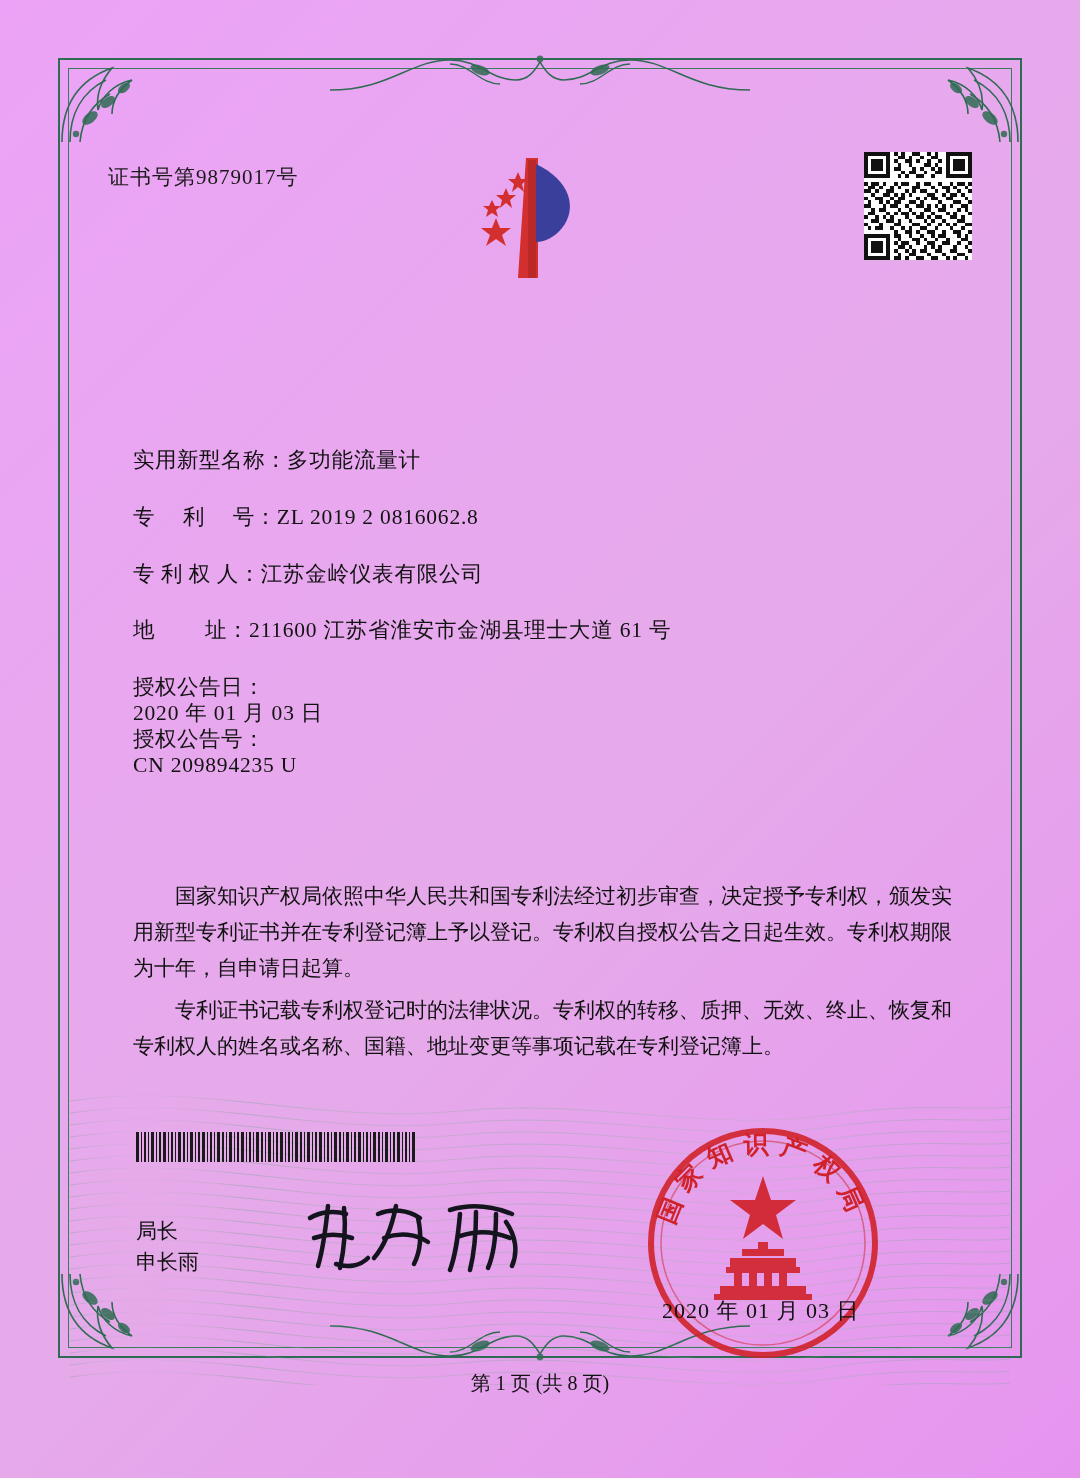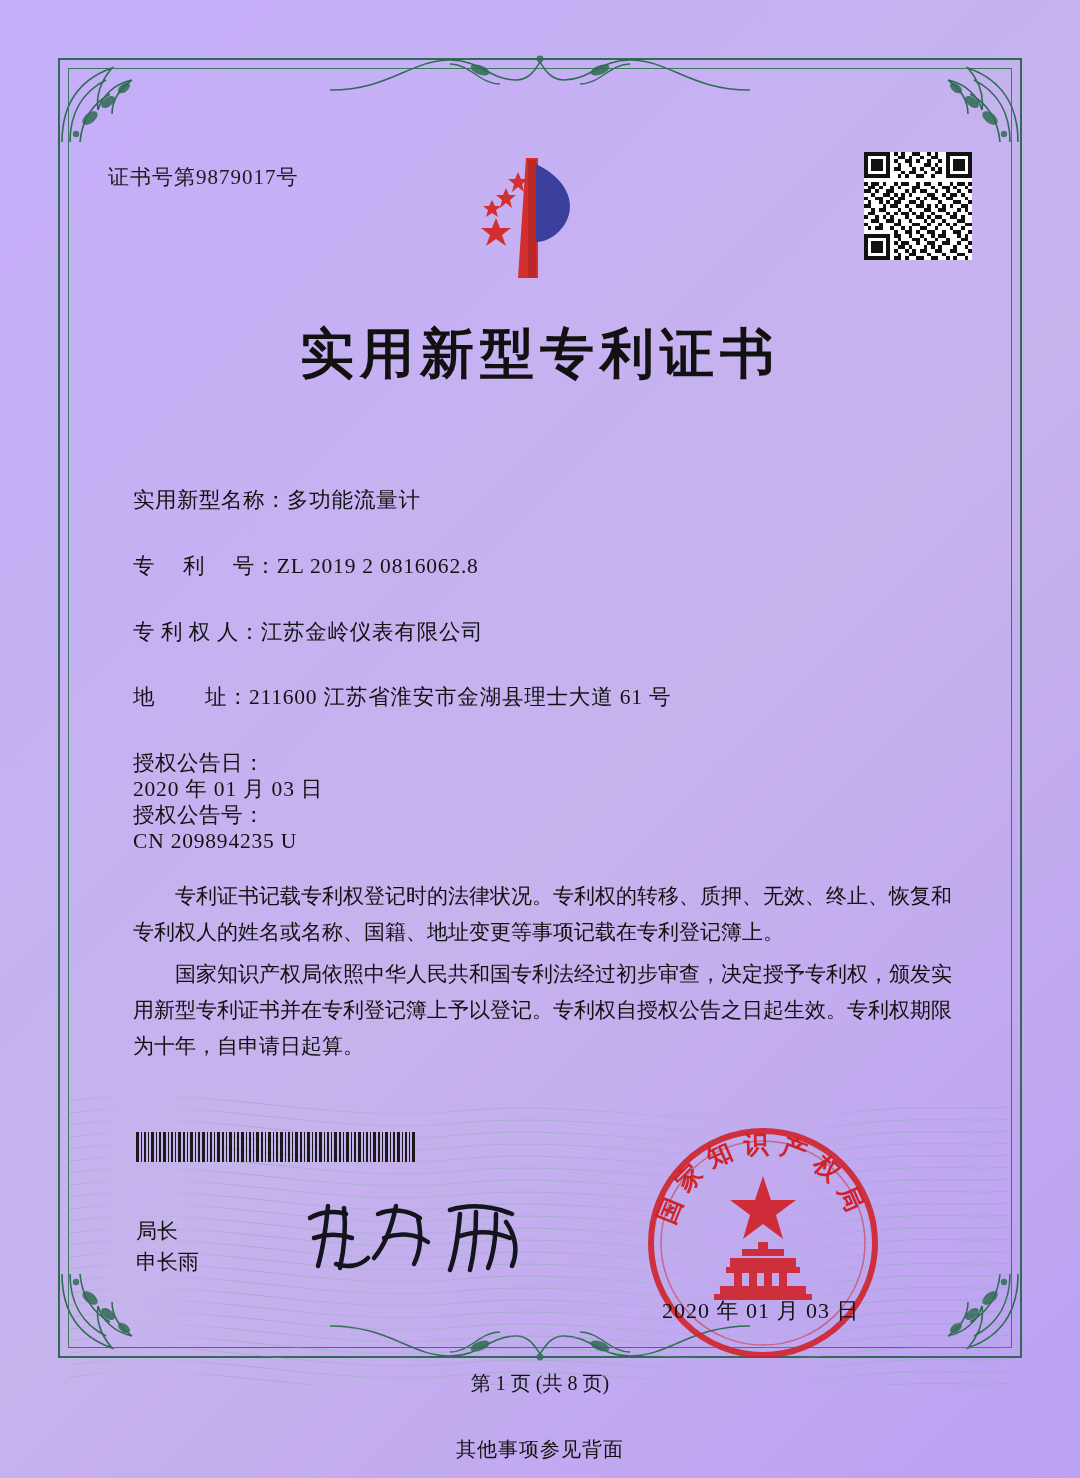--- a/index.html
+++ b/index.html
@@ -7,21 +7,21 @@
     padding: 0;
     background: #ffffff;
   }
   body {
     font-family: "Liberation Serif", "DejaVu Serif", serif;
   }
   .page {
     position: relative;
     width: 1080px;
     height: 1478px;
-    background: #8b5cf6;
+    background: #d946ef;
     overflow: hidden;
   }
   
   .paper-tint {
     position: absolute;
     inset: 0;
     background:
       linear-gradient(135deg, rgba(255,255,255,0.5), rgba(238,237,230,0.6) 55%, rgba(246,245,240,0.45));
     pointer-events: none;
   }
@@ -108,21 +108,20 @@
     top: 448px;
     right: 120px;
   }
   .field-row {
     display: flex;
     align-items: baseline;
     margin-bottom: 31px;
     font-size: 21.5px;
     color: #121212;
     line-height: 1.2;
-    margin-top: 40px;
   }
   .field-label {
     white-space: pre;
     letter-spacing: 0.5px;
   }
   .field-value {
     letter-spacing: 0.8px;
   }
   .field-row.split {
     justify-content: flex-start;
@@ -558,21 +557,20 @@
           <rect x="11" y="28" width="1" height="1"></rect>
           <rect x="14" y="28" width="2" height="1"></rect>
           <rect x="18" y="28" width="2" height="1"></rect>
           <rect x="22" y="28" width="1" height="1"></rect>
           <rect x="24" y="28" width="1" height="1"></rect>
           <rect x="27" y="28" width="1" height="1"></rect>
       </g>
     </svg>
   </div>
 
-  <div class="title">实用新型专利证书</div>
 
   <div class="fields">
     <div class="field-row">
       <span class="field-label">实用新型名称：</span>
       <span class="field-value">多功能流量计</span>
     </div>
     <div class="field-row">
       <span class="field-label">专　 利　 号：</span>
       <span class="field-value">ZL 2019 2 0816062.8</span>
     </div>
@@ -587,22 +585,22 @@
     <div class="field-row split">
       <span class="field-label">授权公告日：</span>
       <span class="field-value">2020 年 01 月 03 日</span>
       <span class="spacer-gap"></span>
       <span class="field-label">授权公告号：</span>
       <span class="field-value">CN 209894235 U</span>
     </div>
   </div>
 
   <div class="body-text">
+    <p>国家知识产权局依照中华人民共和国专利法经过初步审查，决定授予专利权，颁发实用新型专利证书并在专利登记簿上予以登记。专利权自授权公告之日起生效。专利权期限为十年，自申请日起算。</p>
     <p>专利证书记载专利权登记时的法律状况。专利权的转移、质押、无效、终止、恢复和专利权人的姓名或名称、国籍、地址变更等事项记载在专利登记簿上。</p>
-    <p>国家知识产权局依照中华人民共和国专利法经过初步审查，决定授予专利权，颁发实用新型专利证书并在专利登记簿上予以登记。专利权自授权公告之日起生效。专利权期限为十年，自申请日起算。</p>
   </div>
 
   <div class="wave-band">
     <svg viewBox="0 0 940 300" preserveAspectRatio="none">
       <defs>
         <linearGradient id="wfade" x1="0" y1="0" x2="0" y2="1">
           <stop offset="0%" stop-color="#7fae97" stop-opacity="0.15"></stop>
           <stop offset="25%" stop-color="#6aa189" stop-opacity="0.75"></stop>
           <stop offset="100%" stop-color="#8fbda6" stop-opacity="0.45"></stop>
         </linearGradient>
@@ -769,14 +767,13 @@
       </text>
       <g opacity="0.5" stroke="#d0222a" fill="none" stroke-width="1.5">
         <circle cx="125" cy="125" r="102"></circle>
       </g>
     </svg>
   </div>
 
   <div class="seal-date">2020 年 01 月 03 日</div>
 
   <div class="page-number">第 1 页 (共 8 页)</div>
-  <div class="footer-note">其他事项参见背面</div>
 </div>
 
 </body></html>

